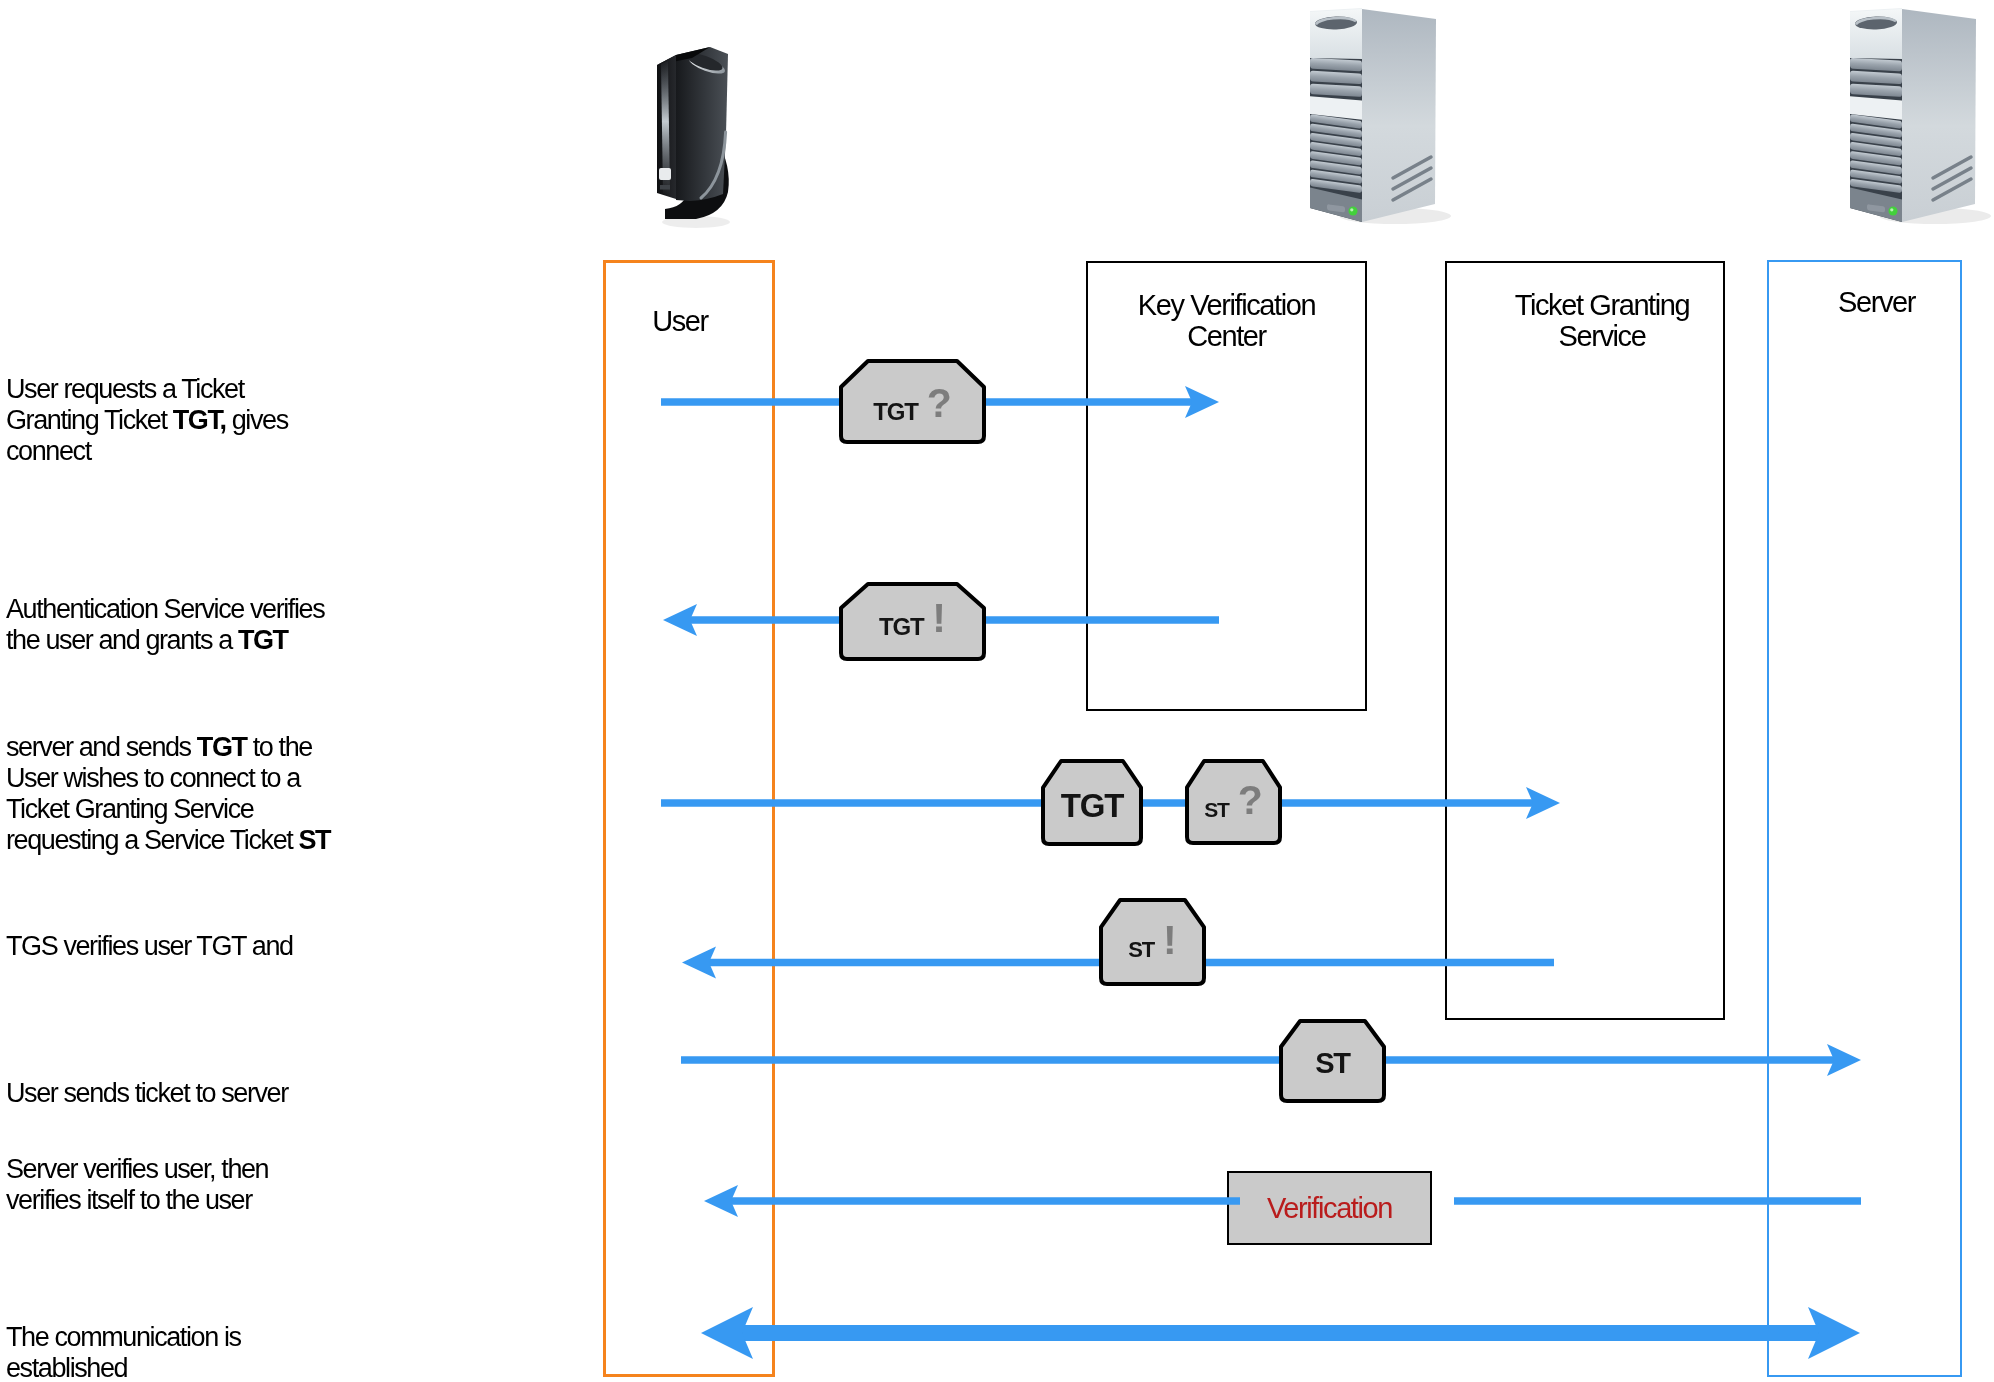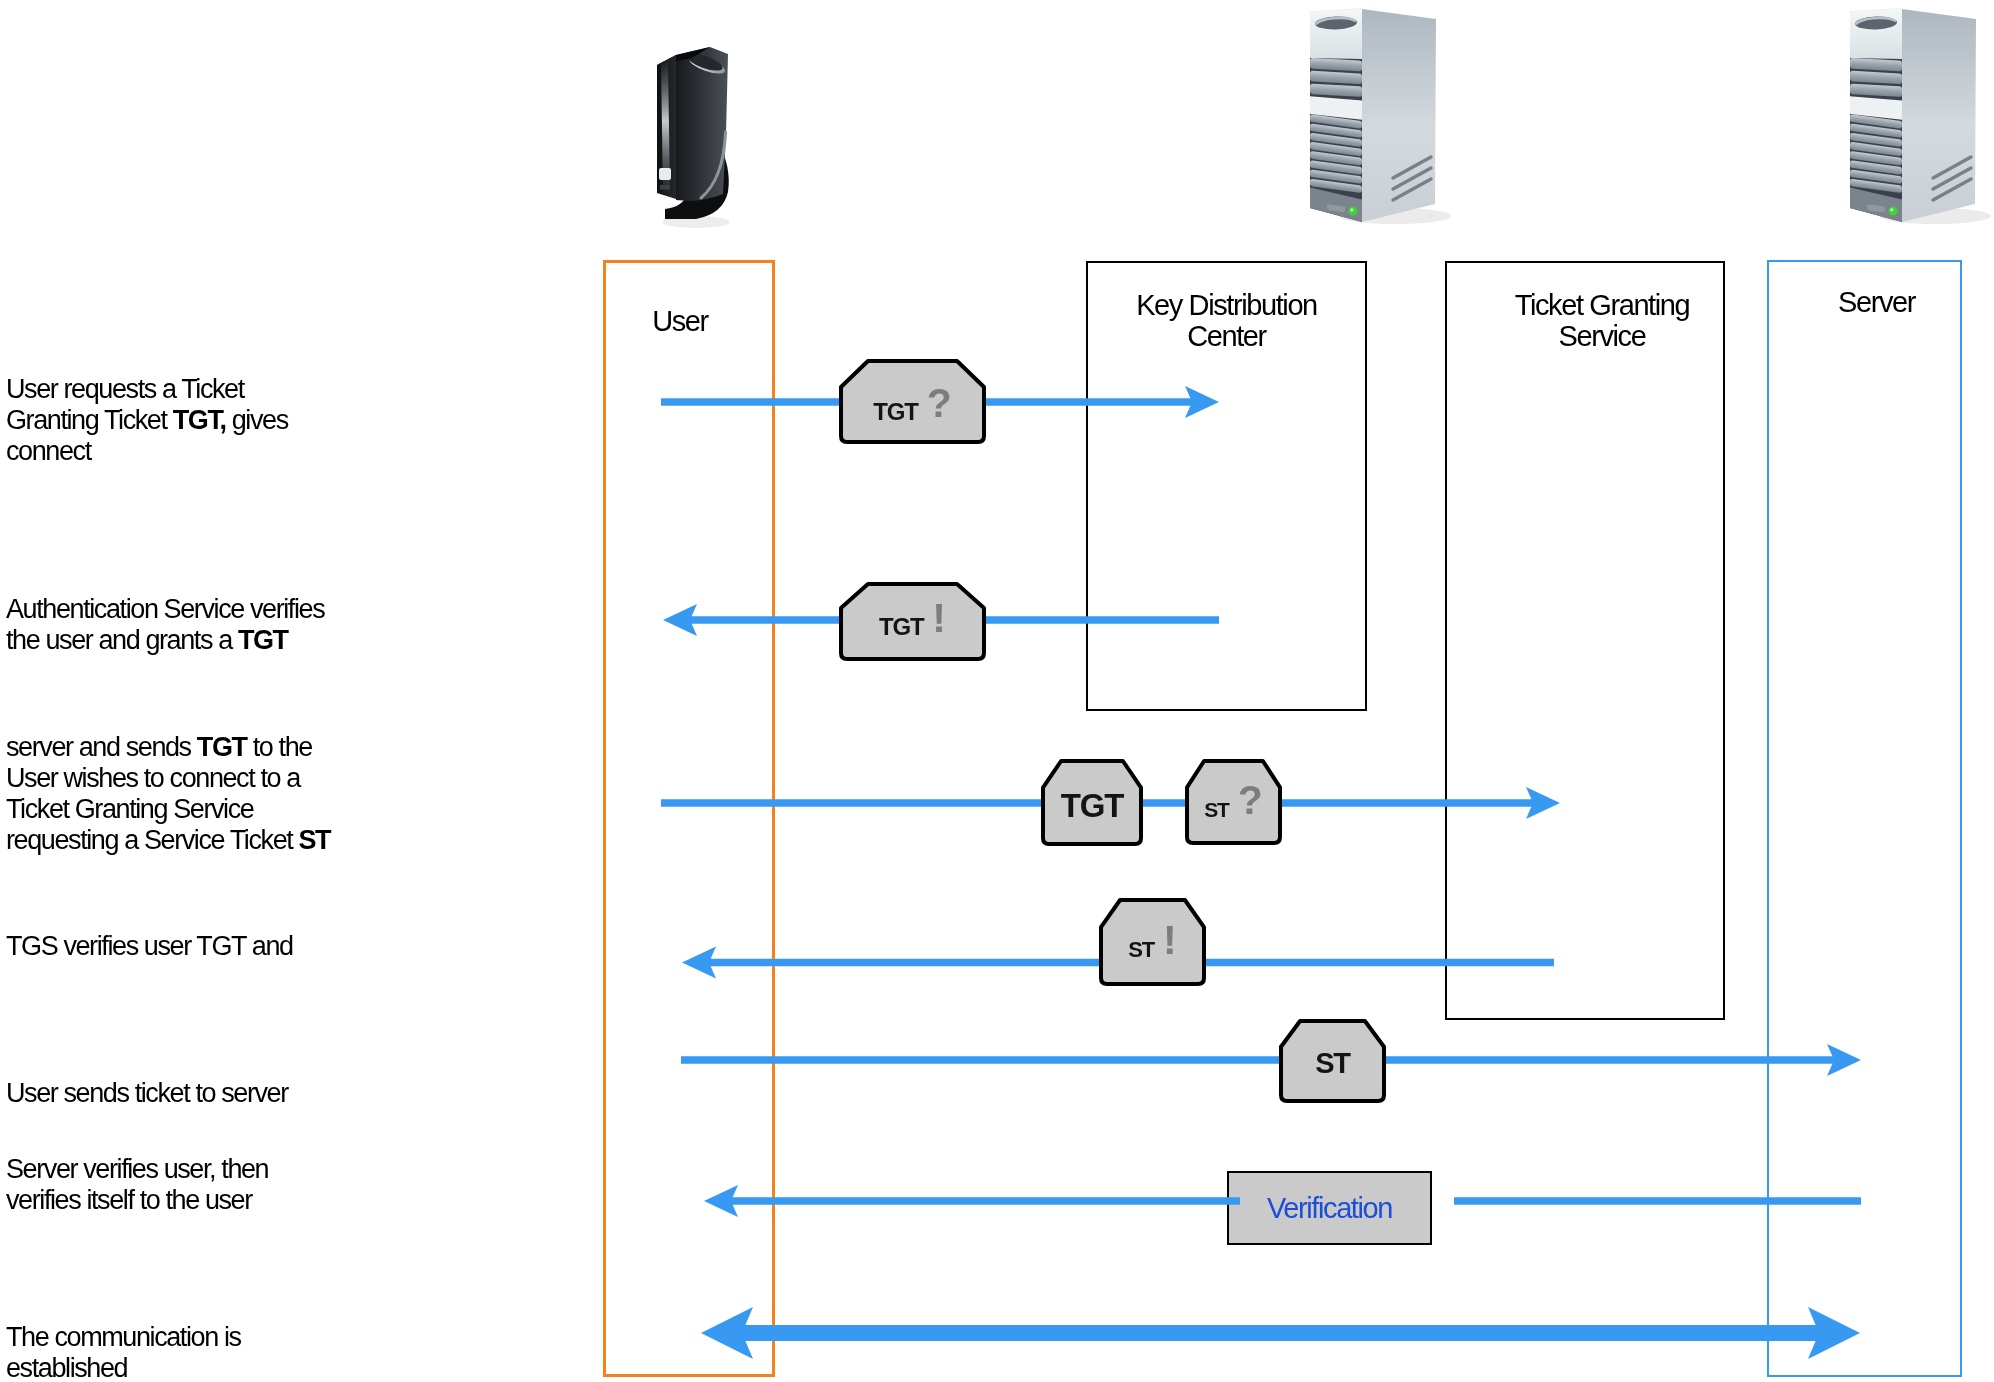--- a/index.html
+++ b/index.html
@@ -36,40 +36,40 @@
   #ticket-0{left:839px;top:359px;width:147px;height:85px;} #ticket-0 .tk-inner{padding-top:27px;} #ticket-0 .tk-text{font-size:24px;}
   #ticket-1{left:839px;top:582px;width:147px;height:79px;} #ticket-1 .tk-inner{padding-top:19px;} #ticket-1 .tk-text{font-size:24px;}
   #ticket-2{left:1041px;top:759px;width:102px;height:87px;} #ticket-2 .tk-inner{padding-top:30px;} #ticket-2 .tk-text{font-size:33px;}
   #ticket-3{left:1185px;top:759px;width:97px;height:86px;} #ticket-3 .tk-inner{padding-top:24px;} #ticket-3 .tk-text{font-size:21px;}
   #ticket-4{left:1099px;top:898px;width:107px;height:88px;} #ticket-4 .tk-inner{padding-top:25px;} #ticket-4 .tk-text{font-size:22px;}
   #ticket-5{left:1279px;top:1019px;width:107px;height:84px;} #ticket-5 .tk-inner{padding-top:30px;} #ticket-5 .tk-text{font-size:29px;}
   
   #verify-box{position:absolute;z-index:1;left:1227px;top:1171px;width:205px;height:74px;box-sizing:border-box;
      background:var(--c-ticket-fill);border:2.5px solid var(--c-box-black);
      display:flex;align-items:center;justify-content:center;
-     font-size:29px;letter-spacing:-1.4px;color:#1d4ed8;}
+     font-size:29px;letter-spacing:-1.4px;color:#b91c1c;}
   
   .icon{position:absolute;}
   #icon-user-pc{left:650px;top:44px;width:86px;height:186px;}
   #icon-kdc-server{left:1303px;top:8px;width:148px;height:222px;}
   #icon-app-server{left:1843px;top:8px;width:148px;height:222px;}
   .icon svg{width:100%;height:100%;display:block;}
 </style>
 </head>
 <body>
 
 <div id="stage">
 
   <div class="lane" id="lane-user"></div>
   <div class="box" id="box-kdc"></div>
   <div class="box" id="box-tgs"></div>
   <div class="lane" id="lane-server"></div>
 
   <div class="lane-label" id="label-user">User</div>
-  <div class="lane-label" id="label-kdc">Key Distribution
+  <div class="lane-label" id="label-kdc">Key Verification
 Center</div>
   <div class="lane-label" id="label-tgs">Ticket Granting
 Service</div>
   <div class="lane-label" id="label-server">Server</div>
 
   <div class="step" id="step-0">
       <div><span>User requests a Ticket</span></div>
       <div><span>Granting Ticket </span><b>TGT,</b><span> gives</span></div>
       <div><span>connect</span></div>
     </div>

